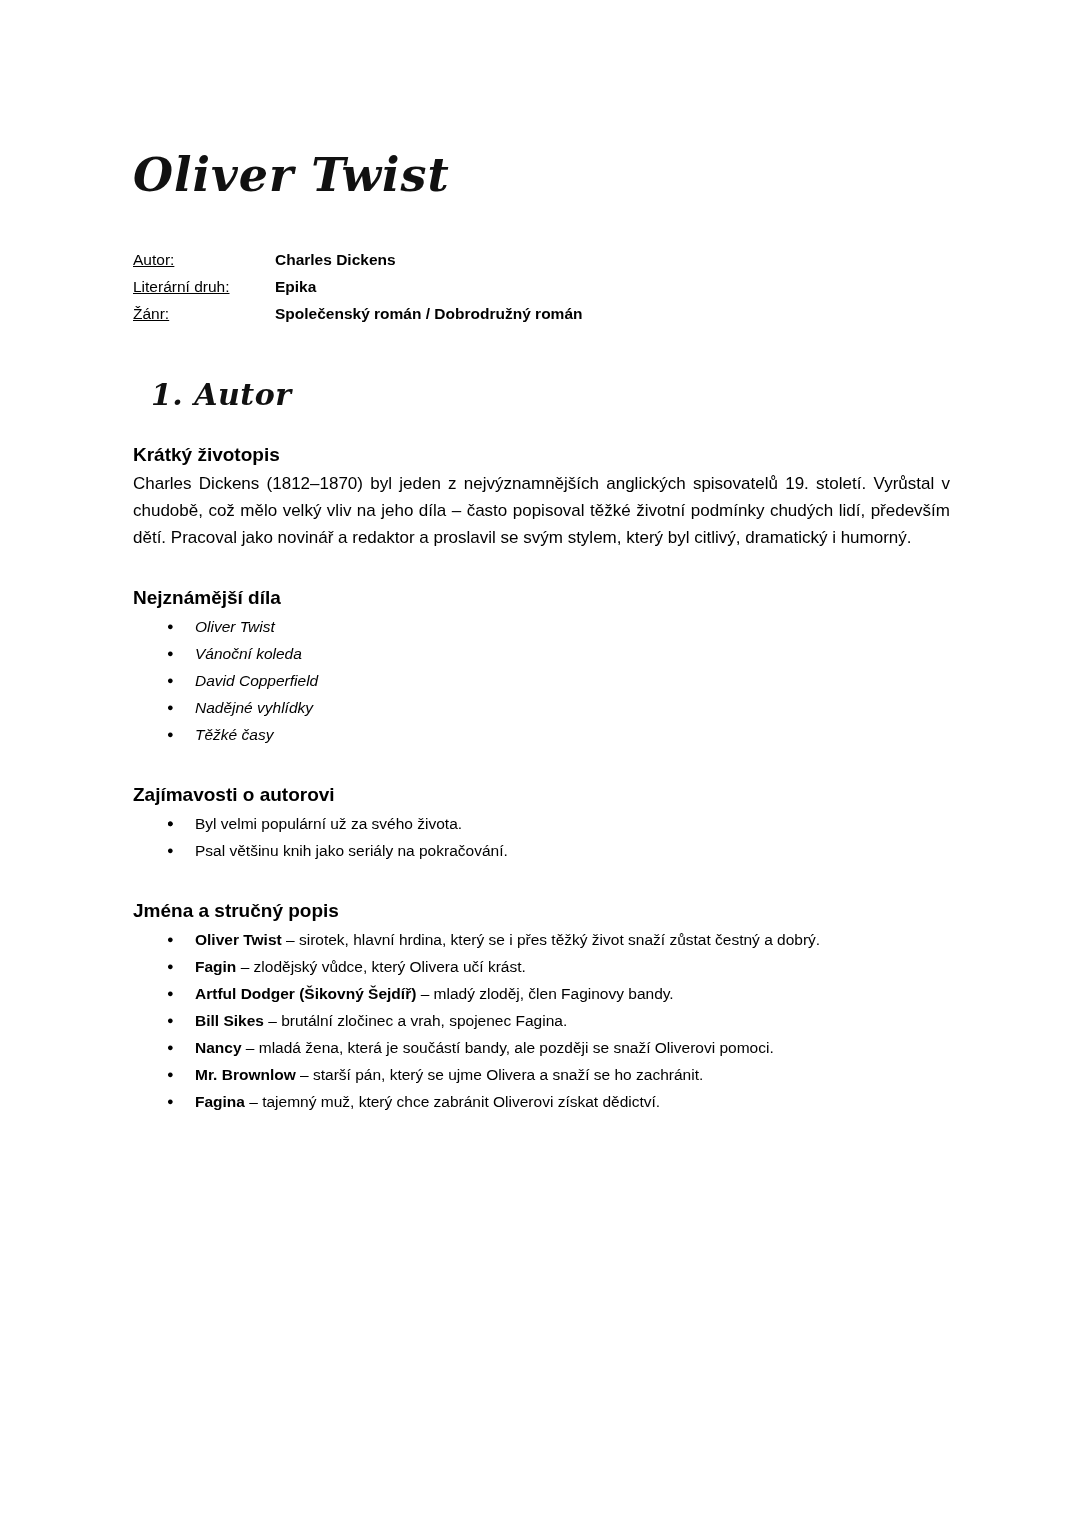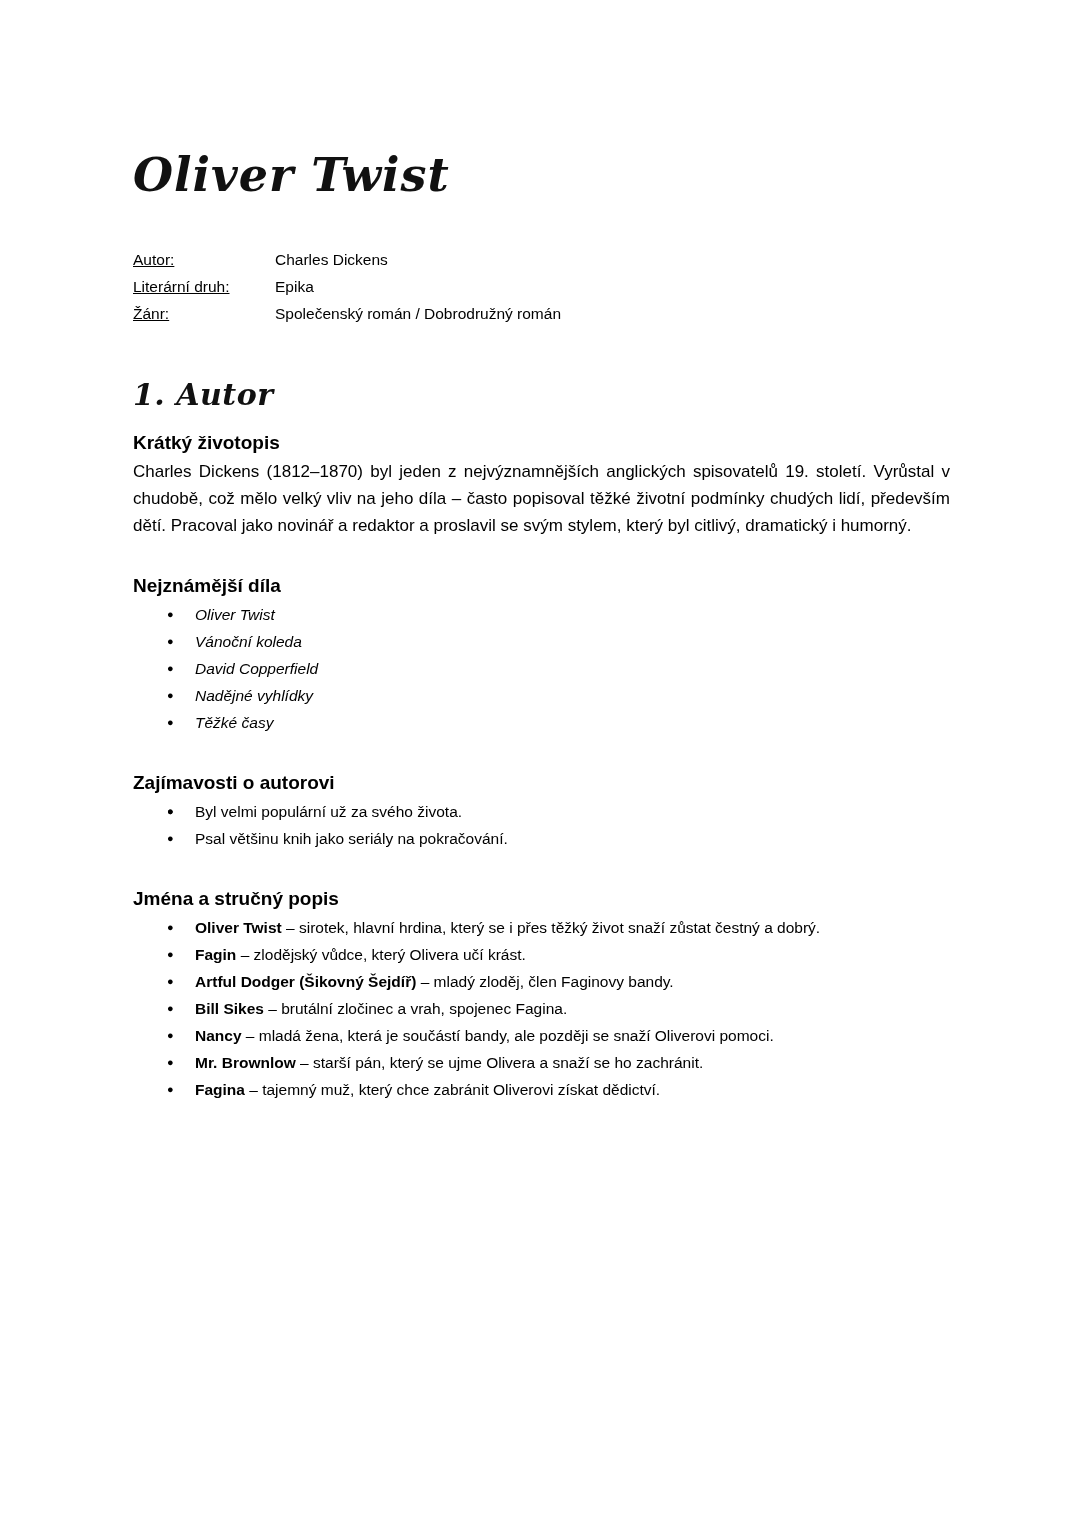--- a/index.html
+++ b/index.html
@@ -28,36 +28,36 @@
   .meta { font-size: 15.5px; }
   .meta-row {
     display: flex;
     line-height: 27px;
   }
   .meta-label {
     width: 142px;
     flex: 0 0 142px;
     text-decoration: underline;
   }
-  .meta-value b { font-weight: normal; margin-top: 33px; }
+  .meta-value b { font-weight: bold; margin-top: 33px; }
   .section-heading {
     font-family: "DejaVu Serif", serif;
     font-style: italic;
     font-weight: bold;
     font-size: 30px;
     letter-spacing: 0.5px;
-    margin: 50px 0 0 0;
+    margin: 50px 0 0 18px;
     color: #111111;
   }
   .sub-heading {
     font-size: 19px;
     font-weight: bold;
     margin: 36px 0 4px 0;
   }
-  .section-heading + .sub-heading { margin-top: 20px; }
+  .section-heading + .sub-heading { margin-top: 32px; }
   .body-text {
     font-size: 17px;
     line-height: 27px;
     margin: 0;
     text-align: justify;
   }
   ul.bullets {
     list-style: none;
     margin: 2px 0 0 0;
     padding: 0;

